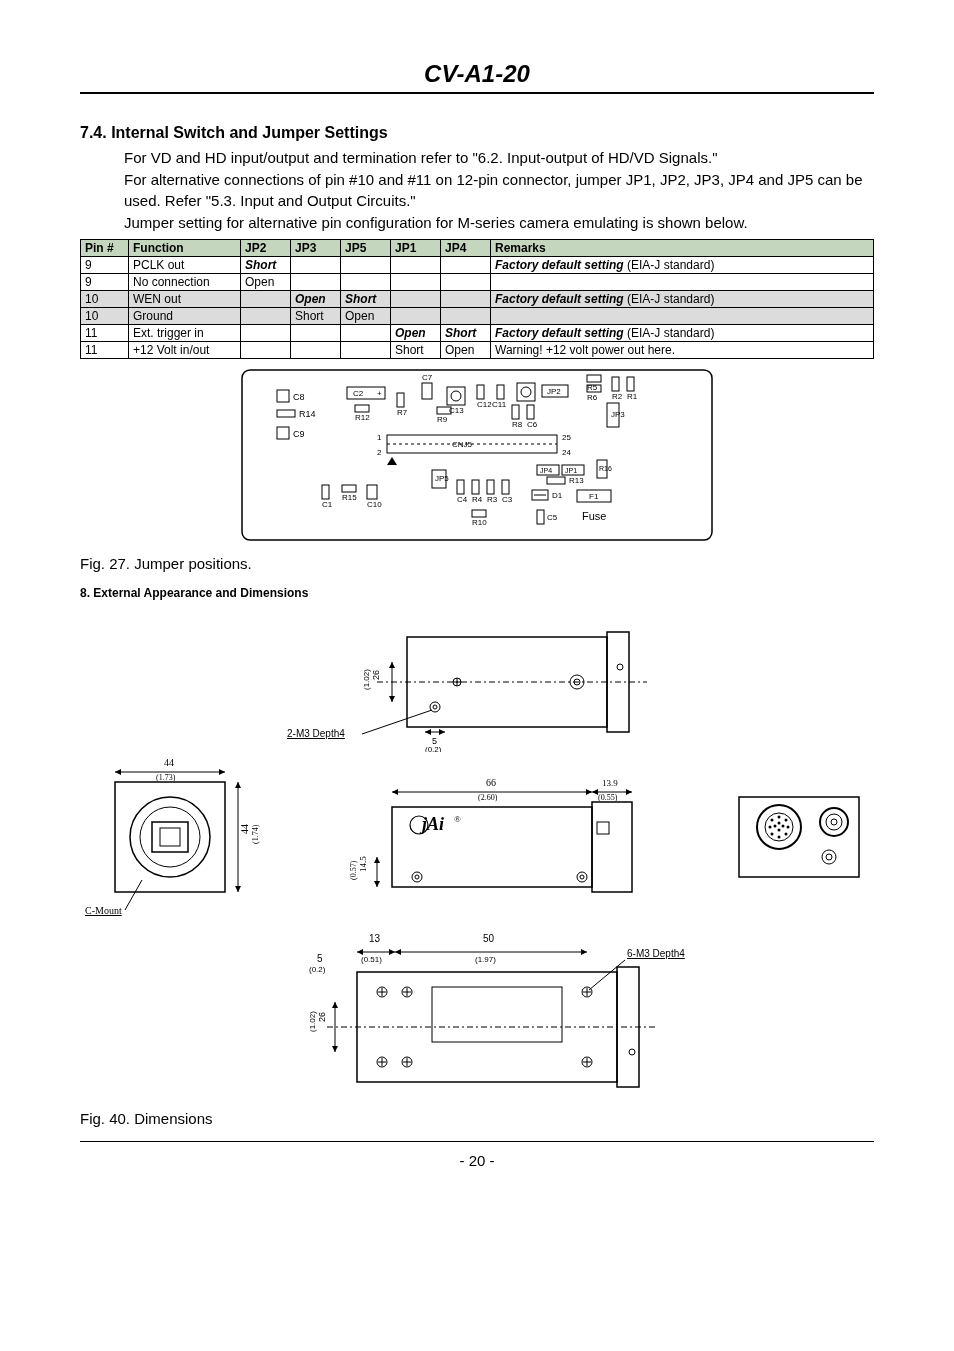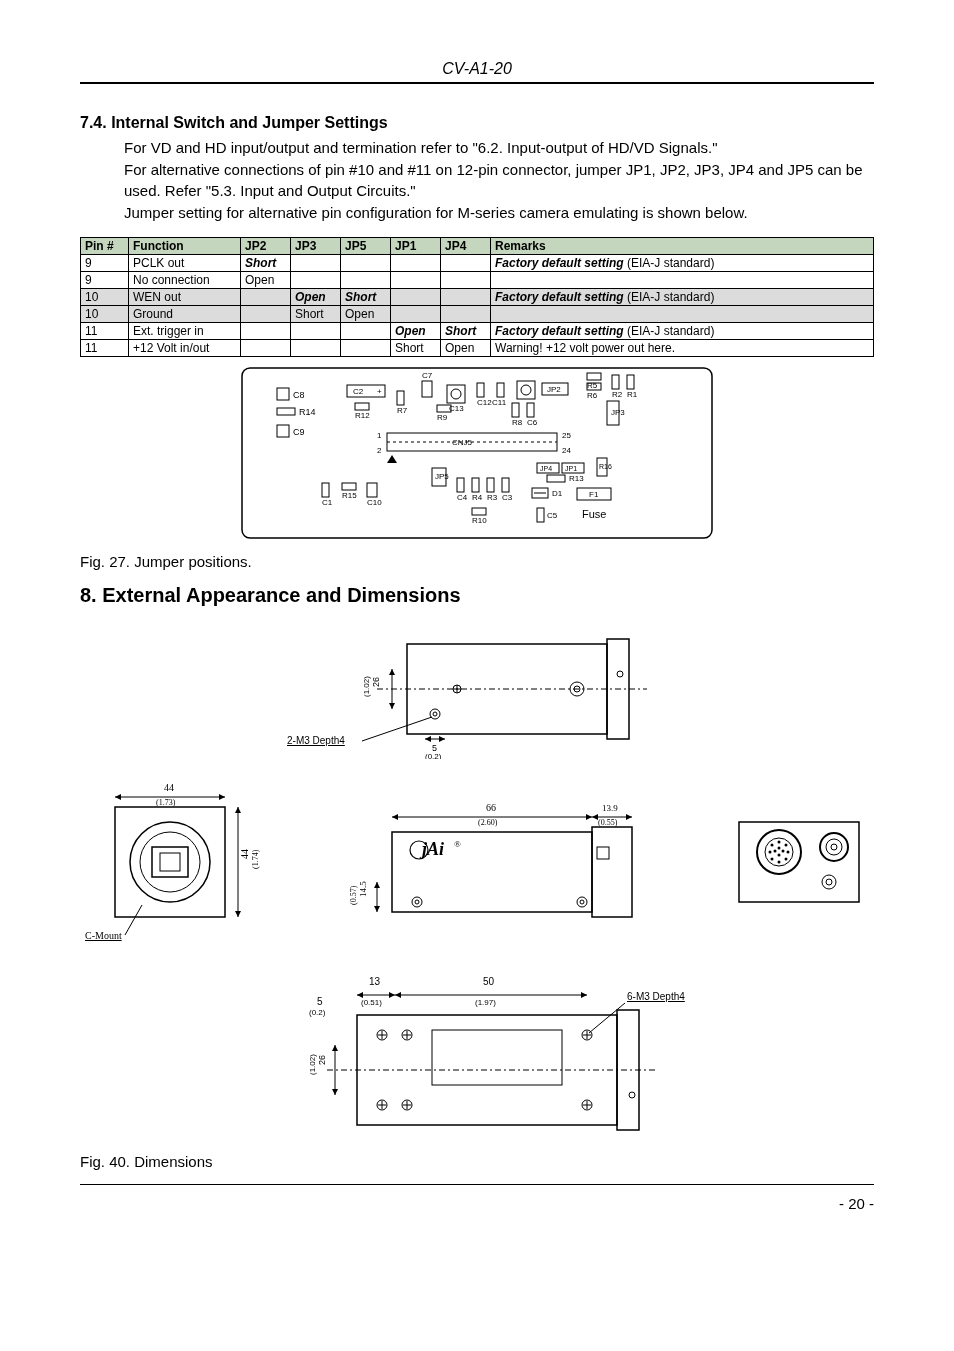--- a/index.html
+++ b/index.html
@@ -5,42 +5,42 @@
     * { margin: 0; padding: 0; box-sizing: border-box; }
     body {
       font-family: Verdana, Arial, sans-serif;
       width: 954px;
       padding: 60px 80px 40px 80px;
       color: #000;
       background: #fff;
     }
     .header-title {
       text-align: center;
-      font-weight: normal;
+      font-weight: bold;
       font-style: italic;
-      font-size: 16px;
+      font-size: 24px;
       padding-bottom: 4px;
       border-bottom: 2px solid #000;
       margin-bottom: 30px;
     }
     .section-sub {
       font-weight: bold;
       font-size: 16px;
       margin-bottom: 6px;
     }
     .paragraph {
       font-size: 15px;
       line-height: 1.35;
       margin-bottom: 2px;
       margin-left: 44px;
     }
     table {
       border-collapse: collapse;
       width: 100%;
-      margin-top: 14px;
+      margin-top: 6px;
       font-size: 12px;
     }
     th, td {
       border: 1px solid #000;
       padding: 1px 4px;
       text-align: left;
       vertical-align: top;
     }
     .hdr { background: #c5d6be; }
     .shaded { background: #dcdcdc; padding-left: 24px; }
@@ -48,31 +48,31 @@
     .fig-box {
       margin: 6px auto 10px auto;
     }
     .fig-caption {
       text-align: left;
       font-size: 15px;
       margin: 8px 0 14px 0;
     }
     .section-main {
       font-weight: bold;
-      font-size: 20px;
+      font-size: 12px;
       margin-bottom: 12px;
     }
     .svg-wrap { display: block; margin: 0 auto; }
-    .drawings { display: flex; flex-direction: column; align-items: center; gap: 18px; }
+    .drawings { display: flex; flex-direction: column; align-items: center; }
     .row-three { display: flex; justify-content: space-between; align-items: center; width: 100%; font-family: Liberation Serif, serif; }
     .footer-rule {
       border-top: 1px solid #000;
       margin-top: 12px;
       padding-top: 10px;
-      text-align: right;
+      text-align: center;
       font-size: 15px;
     }
   </style>
 </head>
 <body>
 
 <div class="header-title">CV-A1-20</div>
 
 <div class="section-sub">7.4. Internal Switch and Jumper Settings</div>
 <div class="paragraph">For VD and HD input/output and termination refer to "6.2. Input-output of HD/VD Signals."</div>

